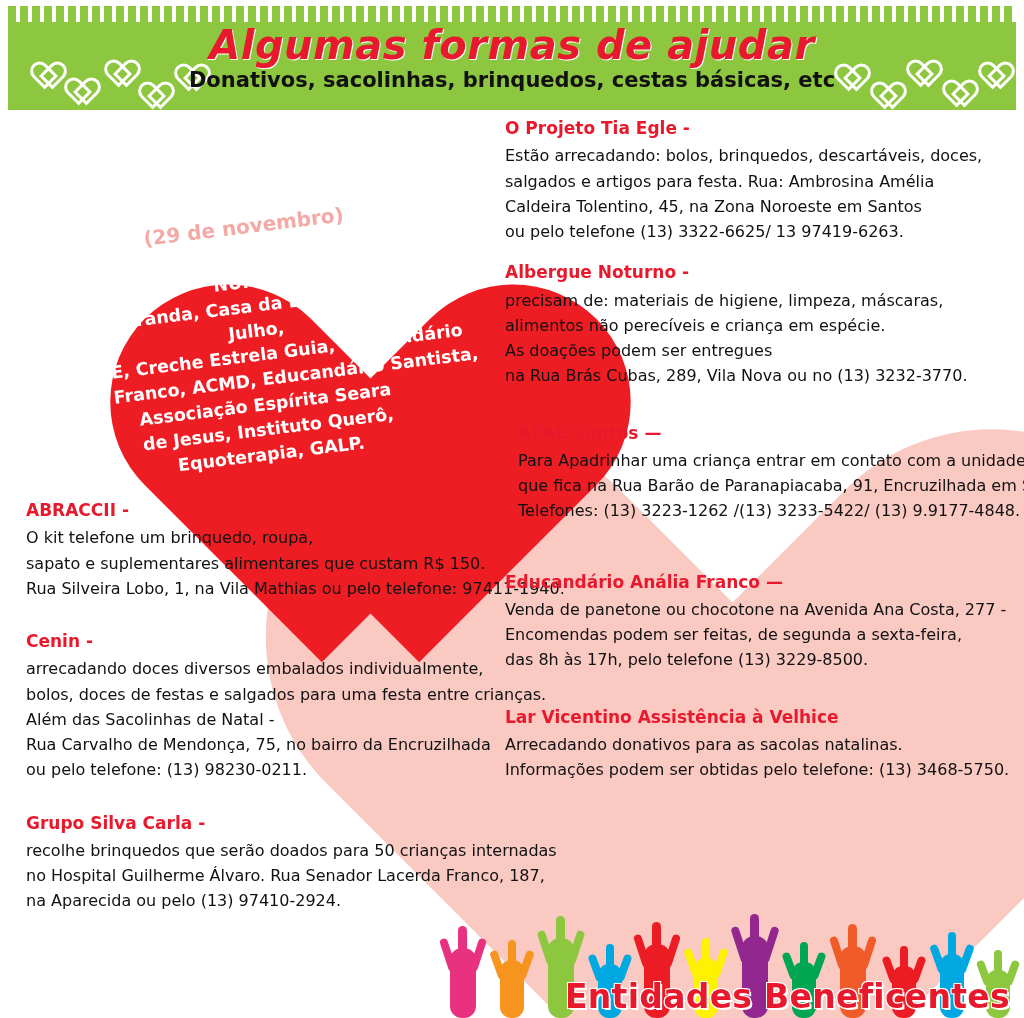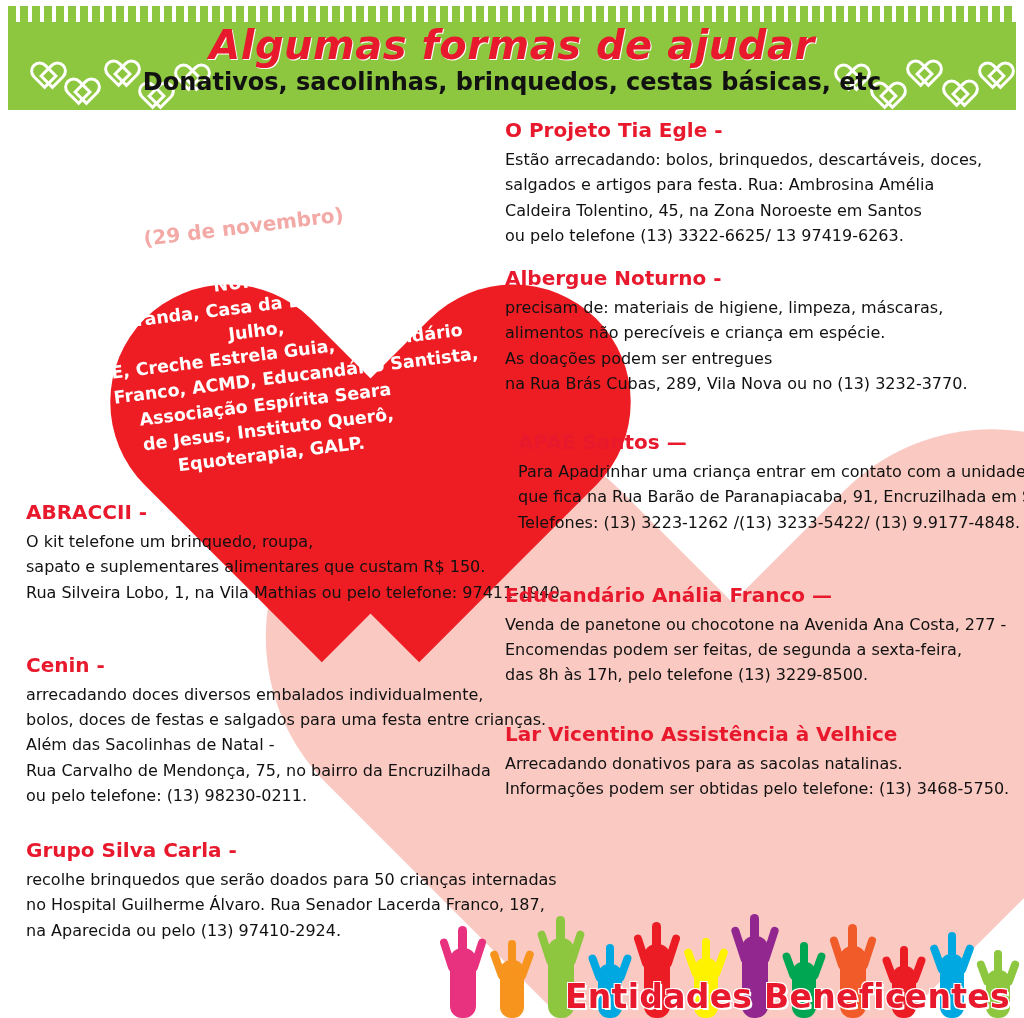--- a/index.html
+++ b/index.html
@@ -41,21 +41,21 @@
     color: #e8192c;
     letter-spacing: 0.5px;
     text-shadow: 1px 1px 0 #ffffff;
   }
   .header-sub {
     position: absolute;
     left: 0; right: 0; top: 62px;
     text-align: center;
     font-family: "DejaVu Sans", sans-serif;
     font-weight: bold;
-    font-size: 24px;
+    font-size: 21px;
     color: #111111;
   }
   .hearts-row {
     position: absolute;
     left: 0; right: 0; top: 34px;
     height: 40px;
     pointer-events: none;
   }
   .mini-heart {
     position: absolute;
@@ -153,21 +153,21 @@
     z-index: 4;
   }
   .col-left  { left: 26px;  width: 470px; }
   .col-right { left: 505px; width: 505px; }
 
   .entry { margin-bottom: 16px; }
   .entry-title {
     font-family: "DejaVu Sans", sans-serif;
     font-weight: bold;
     color: #e8192c;
-    font-size: 20px;
+    font-size: 17px;
     margin-bottom: 4px;
     line-height: 1.25;
   }
   .entry-line {
     font-family: "DejaVu Sans", sans-serif;
     font-size: 16px;
     color: #111111;
     line-height: 1.58;
     white-space: nowrap;
   }
@@ -233,21 +233,21 @@
     </div>
   </div>
 
   <div class="col col-left" style="top:500px;">
     <div class="entry">
       <div class="entry-title">ABRACCII -</div>
       <div class="entry-line">O kit telefone um brinquedo, roupa,</div>
       <div class="entry-line">sapato e suplementares alimentares que custam R$ 150.</div>
       <div class="entry-line">Rua Silveira Lobo, 1, na Vila Mathias ou pelo telefone: 97411-1940.</div>
     </div>
-    <div class="entry" style="margin-top:48px;">
+    <div class="entry" style="margin-top:30px;">
       <div class="entry-title">Cenin -</div>
       <div class="entry-line">arrecadando doces diversos embalados individualmente,</div>
       <div class="entry-line">bolos, doces de festas e salgados para uma festa entre crianças.</div>
       <div class="entry-line">Além das Sacolinhas de Natal -</div>
       <div class="entry-line">Rua Carvalho de Mendonça, 75, no bairro da Encruzilhada</div>
       <div class="entry-line">ou pelo telefone: (13) 98230-0211.</div>
     </div>
     <div class="entry" style="margin-top:30px;">
       <div class="entry-title">Grupo Silva Carla -</div>
       <div class="entry-line">recolhe brinquedos que serão doados para 50 crianças internadas</div>

